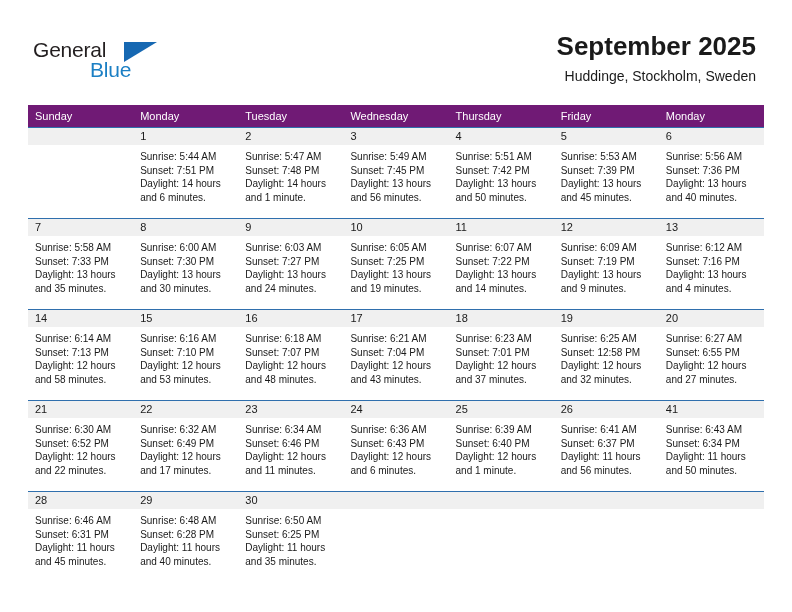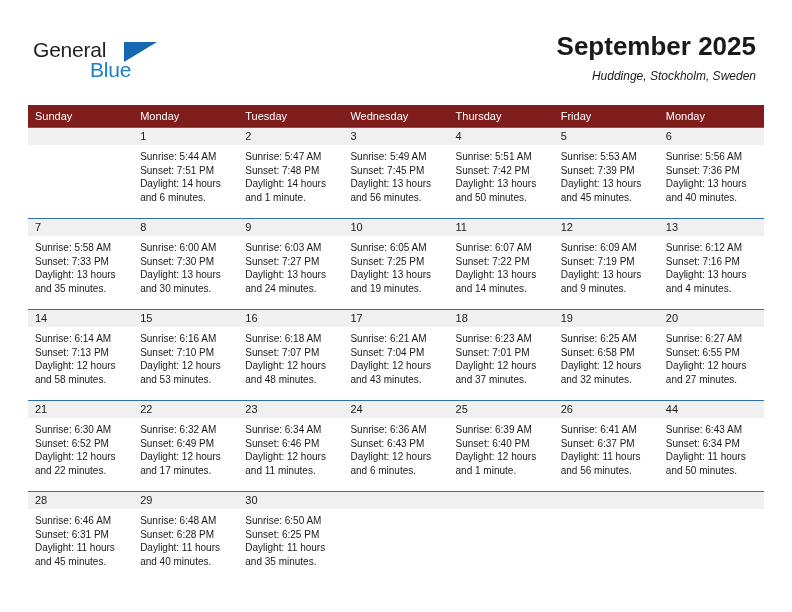--- a/index.html
+++ b/index.html
@@ -71,39 +71,38 @@
     text-align: right;
   }
   .cal-title {
     font-size: 26px;
     color: #1a1a1a;
     font-weight: bold;
     line-height: 32px;
     white-space: nowrap;
   }
   .cal-subtitle {
-    font-size: 12px;
+    font-size: 14px;
     color: #1a1a1a;
     line-height: 20px;
     margin-top: 4px;
     white-space: nowrap;
-    font-style: italic;
   }
 
   
   .calendar {
     position: absolute;
     left: 28px;
     top: 105px;
     width: 736px;
     border-collapse: collapse;
     table-layout: fixed;
   }
   .calendar th {
-    background: #7f1d1d;
+    background: #701a75;
     color: #ffffff;
     font-size: 11px;
     font-weight: normal;
     text-align: left;
     padding: 5px 0 5px 7px;
     height: 12px;
     border: none;
   }
   .calendar td {
     vertical-align: top;
@@ -381,21 +380,21 @@
                 <div>Daylight: 12 hours</div>
                 <div>and 37 minutes.</div>
               </div>
             </div>
           </td>
           <td>
             <div class="daycell">
               <div class="daynum-band">19</div>
               <div class="dayinfo">
                 <div>Sunrise: 6:25 AM</div>
-                <div>Sunset: 6:58 PM</div>
+                <div>Sunset: 12:58 PM</div>
                 <div>Daylight: 12 hours</div>
                 <div>and 32 minutes.</div>
               </div>
             </div>
           </td>
           <td>
             <div class="daycell">
               <div class="daynum-band">20</div>
               <div class="dayinfo">
                 <div>Sunrise: 6:27 AM</div>
@@ -468,21 +467,21 @@
               <div class="dayinfo">
                 <div>Sunrise: 6:41 AM</div>
                 <div>Sunset: 6:37 PM</div>
                 <div>Daylight: 11 hours</div>
                 <div>and 56 minutes.</div>
               </div>
             </div>
           </td>
           <td>
             <div class="daycell">
-              <div class="daynum-band">44</div>
+              <div class="daynum-band">41</div>
               <div class="dayinfo">
                 <div>Sunrise: 6:43 AM</div>
                 <div>Sunset: 6:34 PM</div>
                 <div>Daylight: 11 hours</div>
                 <div>and 50 minutes.</div>
               </div>
             </div>
           </td>
         </tr>
         <tr class="week-row">

